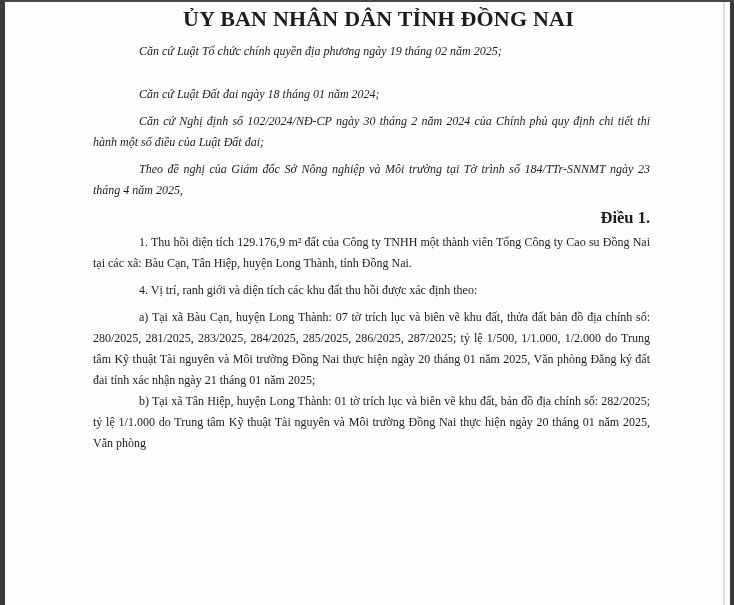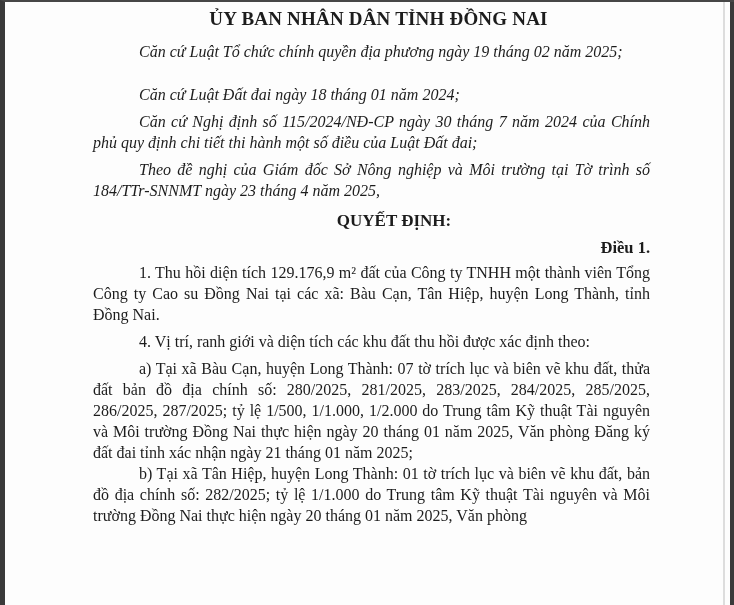--- a/index.html
+++ b/index.html
@@ -39,29 +39,29 @@
     width: 2px;
     height: 605px;
     background: #dddddd;
   }
   .content {
     padding: 7px 84px 0 88px;
   }
   .doc-title {
     margin: 0;
     padding-left: 14px;
-    font-size: 19px;
+    font-size: 22px;
     line-height: 20px;
     font-weight: bold;
     text-align: center;
     letter-spacing: 0.2px;
   }
   p {
     margin: 0;
-    font-size: 16px;
+    font-size: 12px;
     line-height: 21px;
     text-align: justify;
     text-indent: 46px;
   }
   .pre {
     font-style: italic;
   }
   .mt-12 { margin-top: 12px; }
   .mt-8  { }
   .mt-7  { margin-top: 22px; }
@@ -90,24 +90,23 @@
 
 <div class="scan">
   <div class="edge-faint"></div>
   <div class="edge-dark"></div>
 
   <div class="content">
     <h1 class="doc-title">ỦY BAN NHÂN DÂN TỈNH ĐỒNG NAI</h1>
 
     <p class="pre mt-12">Căn cứ Luật Tổ chức chính quyền địa phương ngày 19 tháng 02 năm 2025;</p>
     <p class="pre mt-7">Căn cứ Luật Đất đai ngày 18 tháng 01 năm 2024;</p>
-    <p class="pre mt-6">Căn cứ Nghị định số 115/2024/NĐ-CP ngày 30 tháng 7 năm 2024 của Chính phủ quy định chi tiết thi hành một số điều của Luật Đất đai;</p>
+    <p class="pre mt-6">Căn cứ Nghị định số 102/2024/NĐ-CP ngày 30 tháng 2 năm 2024 của Chính phủ quy định chi tiết thi hành một số điều của Luật Đất đai;</p>
     <p class="pre mt-6">Theo đề nghị của Giám đốc Sở Nông nghiệp và Môi trường tại Tờ trình số 184/TTr-SNNMT ngày 23 tháng 4 năm 2025,</p>
 
-    <h2 class="decision-heading">QUYẾT ĐỊNH:</h2>
 
     <h3 class="article-heading">Điều 1.</h3>
 
     <p class="mt-4">1. Thu hồi diện tích 129.176,9 m² đất của Công ty TNHH một thành viên Tổng Công ty Cao su Đồng Nai tại các xã: Bàu Cạn, Tân Hiệp, huyện Long Thành, tỉnh Đồng Nai.</p>
     <p class="mt-6">4. Vị trí, ranh giới và diện tích các khu đất thu hồi được xác định theo:</p>
     <p class="mt-6">a) Tại xã Bàu Cạn, huyện Long Thành: 07 tờ trích lục và biên vẽ khu đất, thửa đất bản đồ địa chính số: 280/2025, 281/2025, 283/2025, 284/2025, 285/2025, 286/2025, 287/2025; tỷ lệ 1/500, 1/1.000, 1/2.000 do Trung tâm Kỹ thuật Tài nguyên và Môi trường Đồng Nai thực hiện ngày 20 tháng 01 năm 2025, Văn phòng Đăng ký đất đai tỉnh xác nhận ngày 21 tháng 01 năm 2025;</p>
     <p class="mt-8">b) Tại xã Tân Hiệp, huyện Long Thành: 01 tờ trích lục và biên vẽ khu đất, bản đồ địa chính số: 282/2025; tỷ lệ 1/1.000 do Trung tâm Kỹ thuật Tài nguyên và Môi trường Đồng Nai thực hiện ngày 20 tháng 01 năm 2025, Văn phòng</p>
   </div>
 </div>
 

